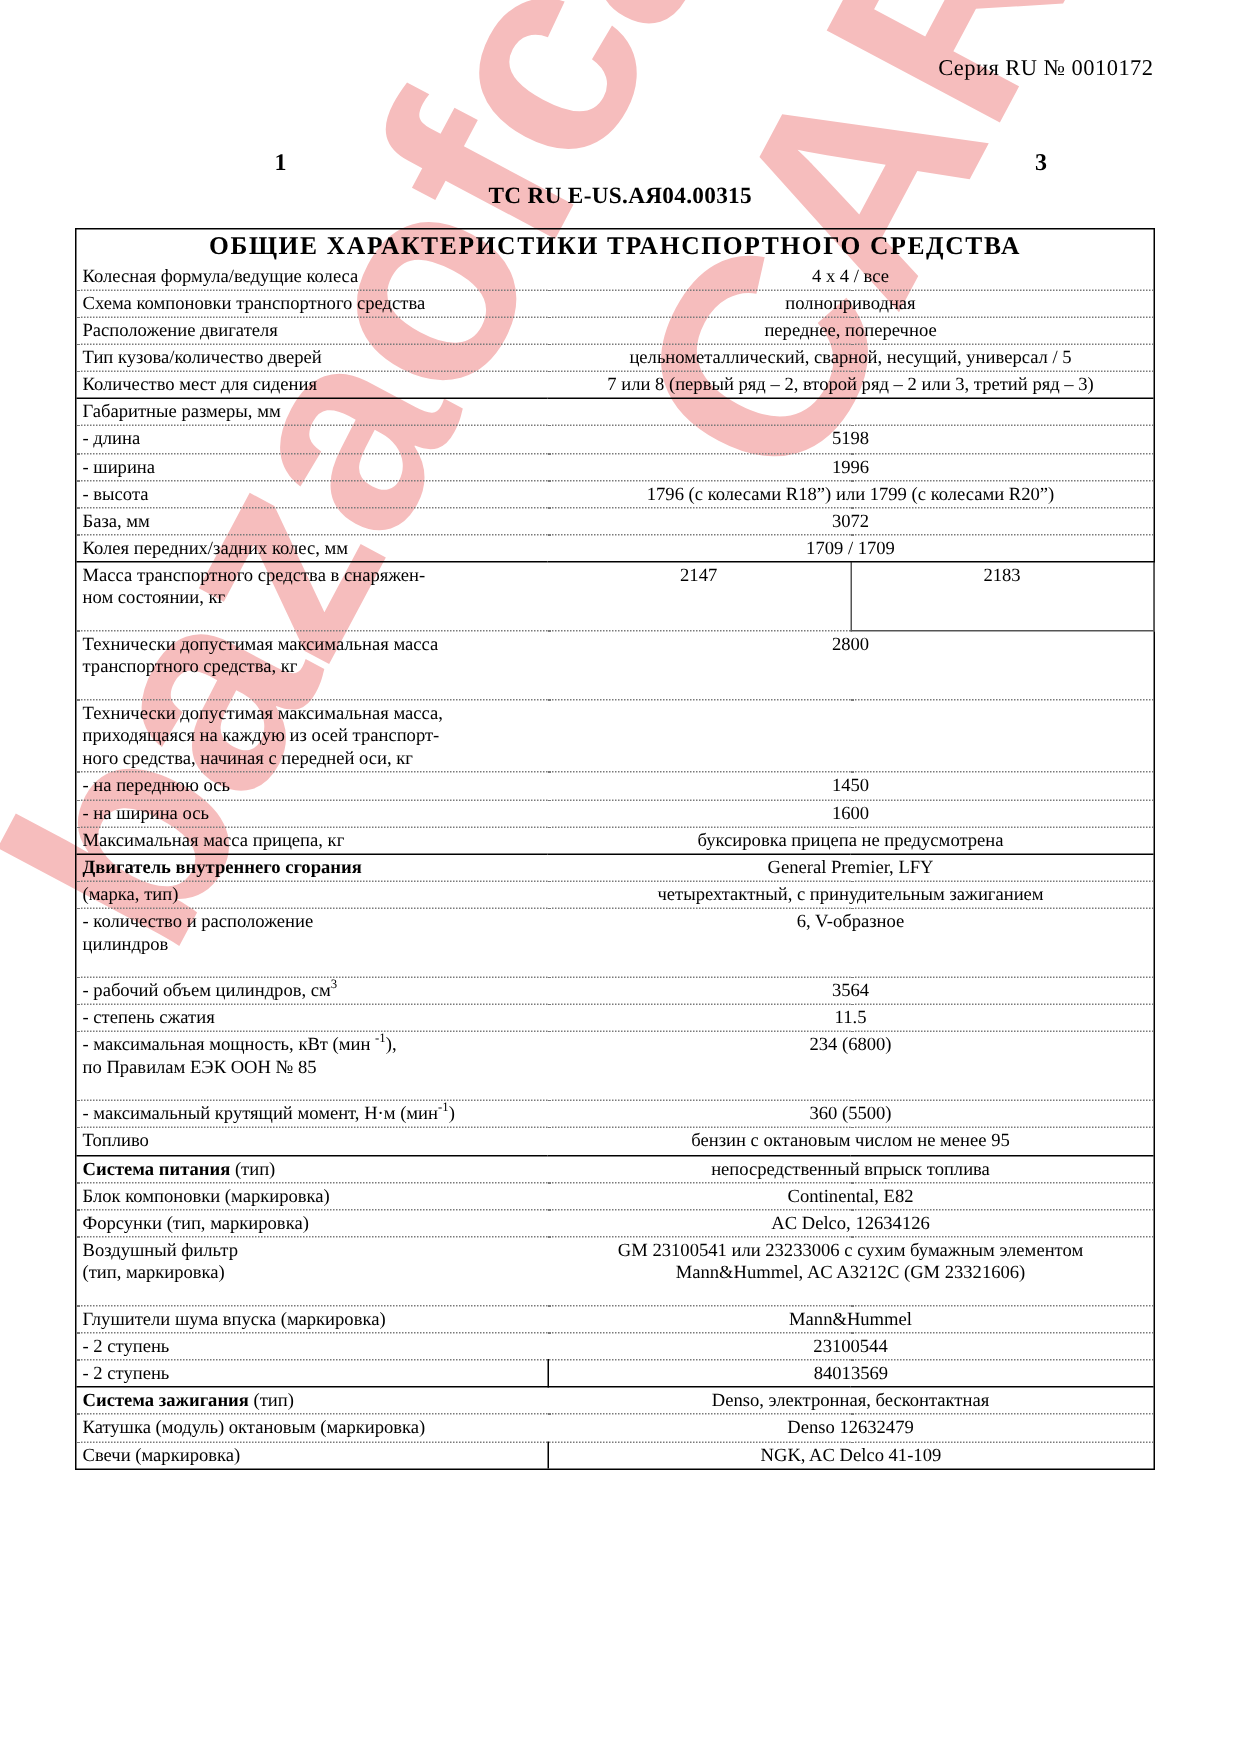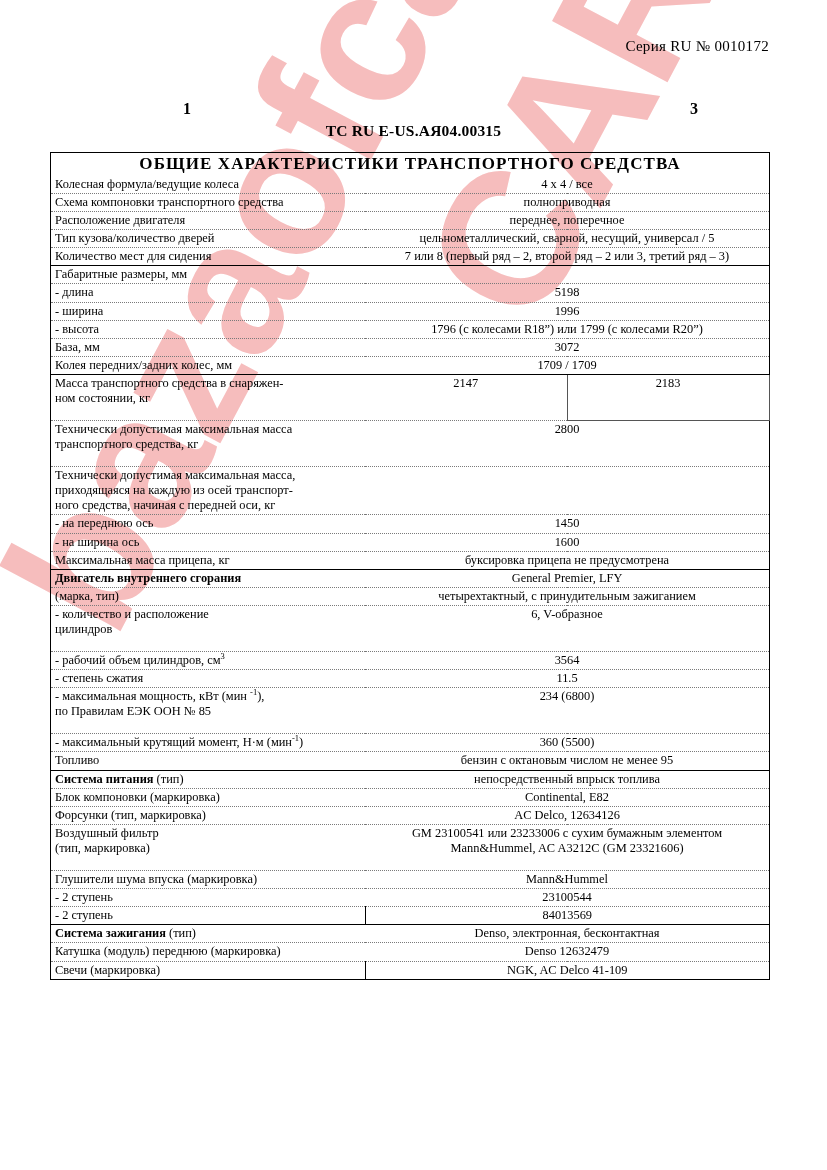--- a/index.html
+++ b/index.html
@@ -342,21 +342,21 @@
       <td class="label ralign solidr">- 2 ступень</td>
       <td class="value" colspan="2">84013569</td>
     </tr>
 
     <tr class="dsep">
       <td class="label"><span class="b">Система зажигания</span><span> (тип)</span></td>
       <td class="value" colspan="2">Denso, электронная, бесконтактная</td>
     </tr>
 
     <tr class="dsep">
-      <td class="label">Катушка (модуль) переднюю (маркировка)</td>
+      <td class="label">Катушка (модуль) октановым (маркировка)</td>
       <td class="value" colspan="2">Denso 12632479</td>
     </tr>
 
     <tr class="nosep">
       <td class="label solidr">Свечи (маркировка)</td>
       <td class="value" colspan="2">NGK, AC Delco 41-109</td>
     </tr>
 
   </tbody>
 </table>

